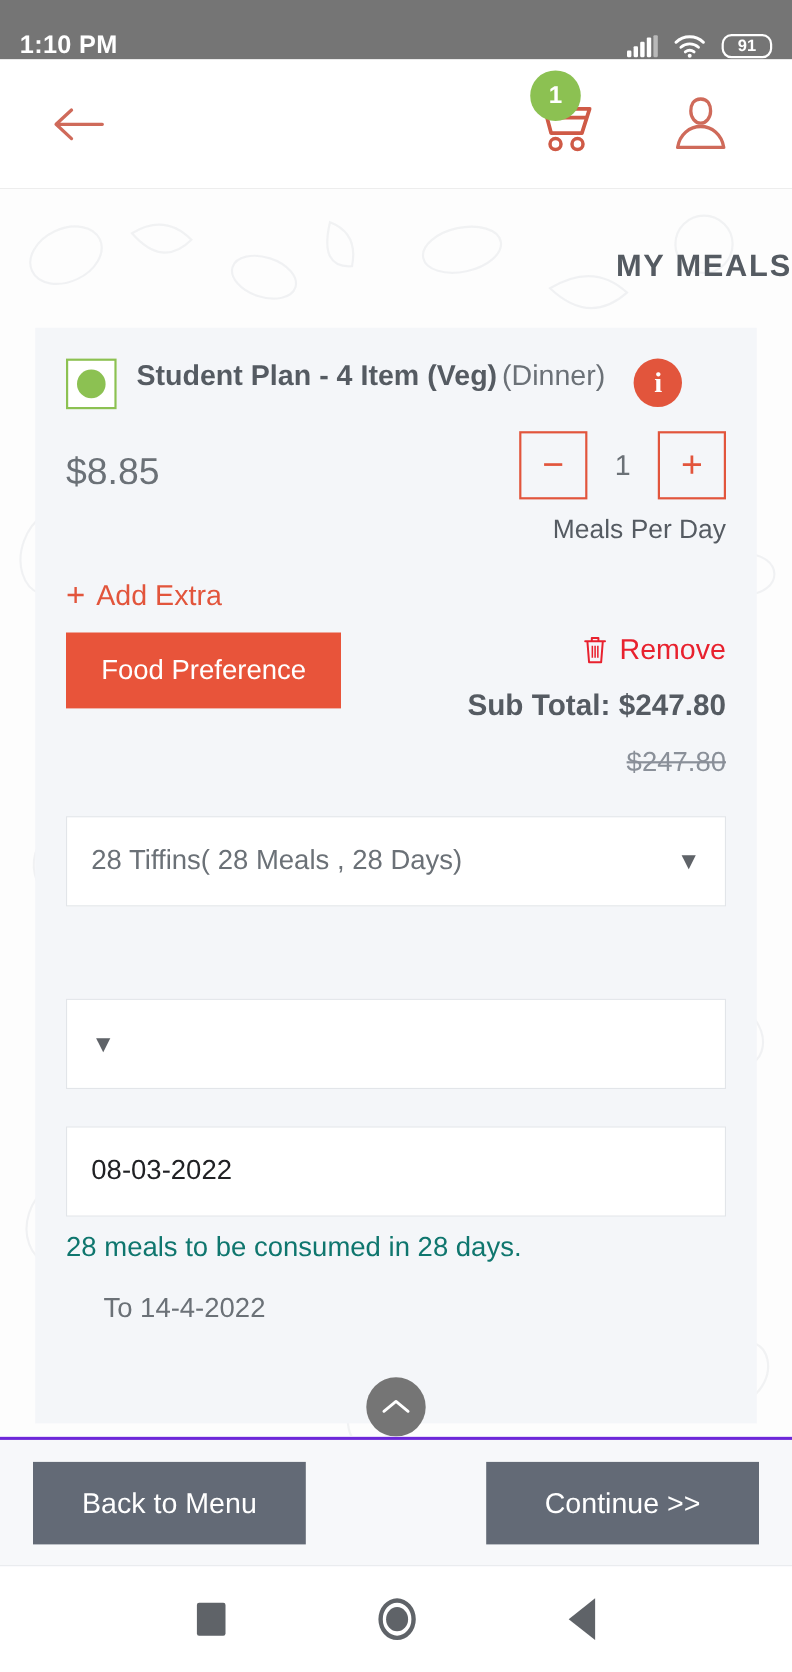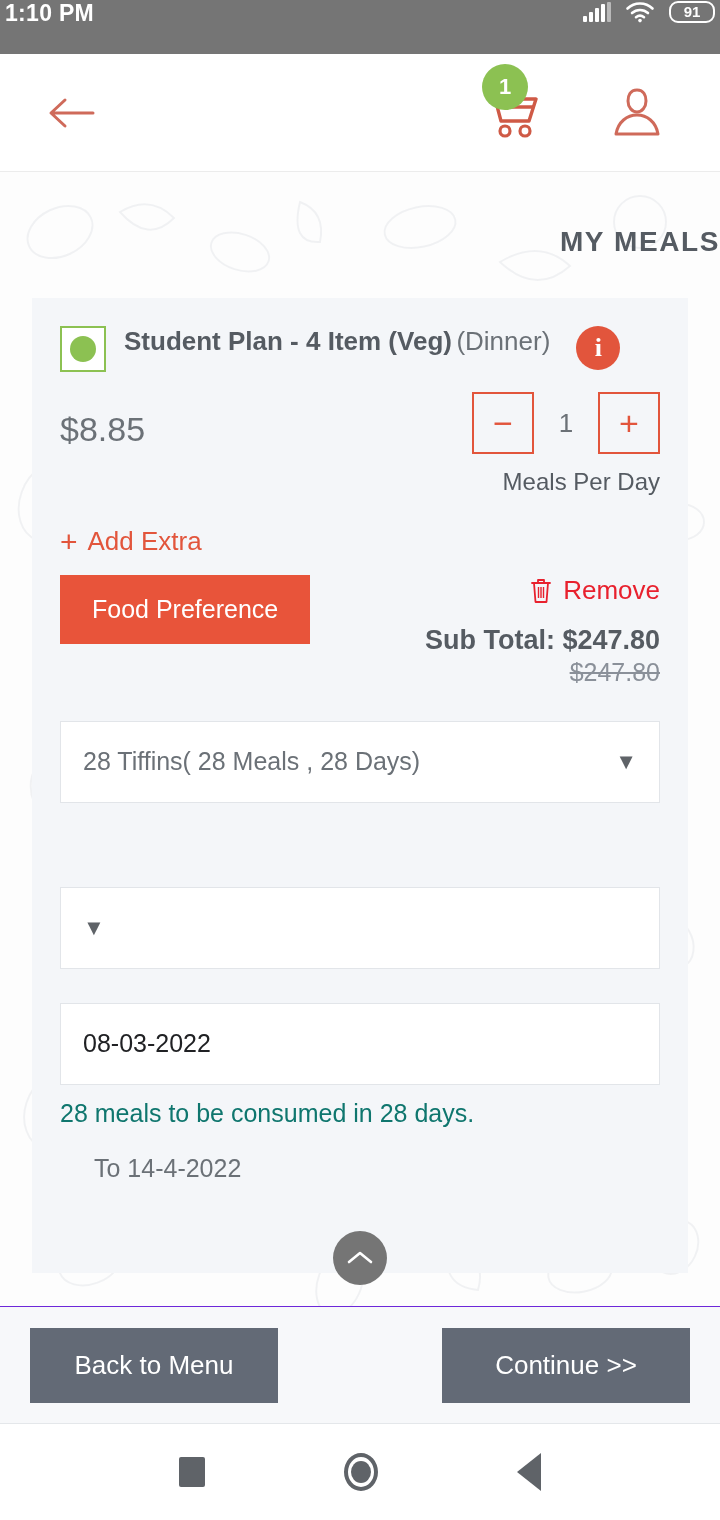--- a/index.html
+++ b/index.html
@@ -8,22 +8,22 @@
     font-family:"Liberation Sans", sans-serif;
     background:#ffffff;
     color:#555b62;
     overflow:hidden;
   }
   .phone{ position:relative; width:720px; height:1520px; display:flex; flex-direction:column; background:#fff; }
 
   
   .statusbar{
     height:54px; background:#757575; color:#fff;
-    display:flex; align-items:flex-start; justify-content:space-between;
-    padding:0 5px; flex:0 0 54px;
+    display:flex; align-items:flex-end; justify-content:space-between;
+    padding:0 18px; flex:0 0 54px;
   }
   .status-time{ font-size:23px; font-weight:bold; letter-spacing:.3px; }
   .status-icons{ display:flex; align-items:center; gap:14px; }
   .sig{ display:flex; align-items:flex-end; gap:2px; height:20px; }
   .sig i{ display:block; width:4px; background:#fff; border-radius:1px; }
   .sig i:nth-child(1){height:6px;}
   .sig i:nth-child(2){height:10px;}
   .sig i:nth-child(3){height:14px;}
   .sig i:nth-child(4){height:18px;}
   .sig i:nth-child(5){height:20px; background:#b9b9b9;}
@@ -97,21 +97,21 @@
     background:#e8543a; color:#ffffff; font-size:25px;
     padding:20px 32px; border:none; display:inline-block;
   }
   .right-col{ text-align:right; }
   .remove{
     display:inline-flex; align-items:center; gap:10px; color:#e8212e;
     font-size:26px; 
   }
   .trash{ display:inline-block; }
   .subtotal{ font-size:27px; font-weight:bold; color:#555b62; margin-top:16px; }
-  .subtotal-old{ font-size:25px; color:#8a9099; text-decoration:line-through; margin-top:2px; }
+  .subtotal-old{ font-size:25px; color:#8a9099; text-decoration:line-through; margin-top:22px; }
 
   .field{
     background:#fff; border:1px solid #e2e5e9; margin-top:34px;
     height:82px; display:flex; align-items:center; padding:0 22px;
     justify-content:space-between;
   }
   .field-gap{ margin-top:84px; }
   .field-text{ font-size:25px; color:#6b7177; }
   .field-text.date{ color:#202124; font-size:25px; }
   .caret{ color:#5f6368; font-size:22px; }
@@ -121,21 +121,21 @@
 
   .collapse-wrap{ display:flex; justify-content:center; margin-top:26px; position:relative; }
   .collapse-btn{
     width:54px; height:54px; border-radius:50%; background:#757575;
     display:flex; align-items:center; justify-content:center;
     position:relative; top:22px;
   }
 
   
   .actionbar{
-    flex:0 0 118px; background:#f7f8fa; border-top:1px solid #6d28d9;
+    flex:0 0 118px; background:#f7f8fa; border-top:3px solid #6d28d9;
     display:flex; align-items:center; justify-content:space-between;
     padding:0 30px; border-bottom:1px solid #e4e7ea;
   }
   .act-btn{
     background:#636a76; color:#fff; border:none; font-size:26px;
     padding:22px 0; width:248px; text-align:center;
   }
 
   
   .navbar{

